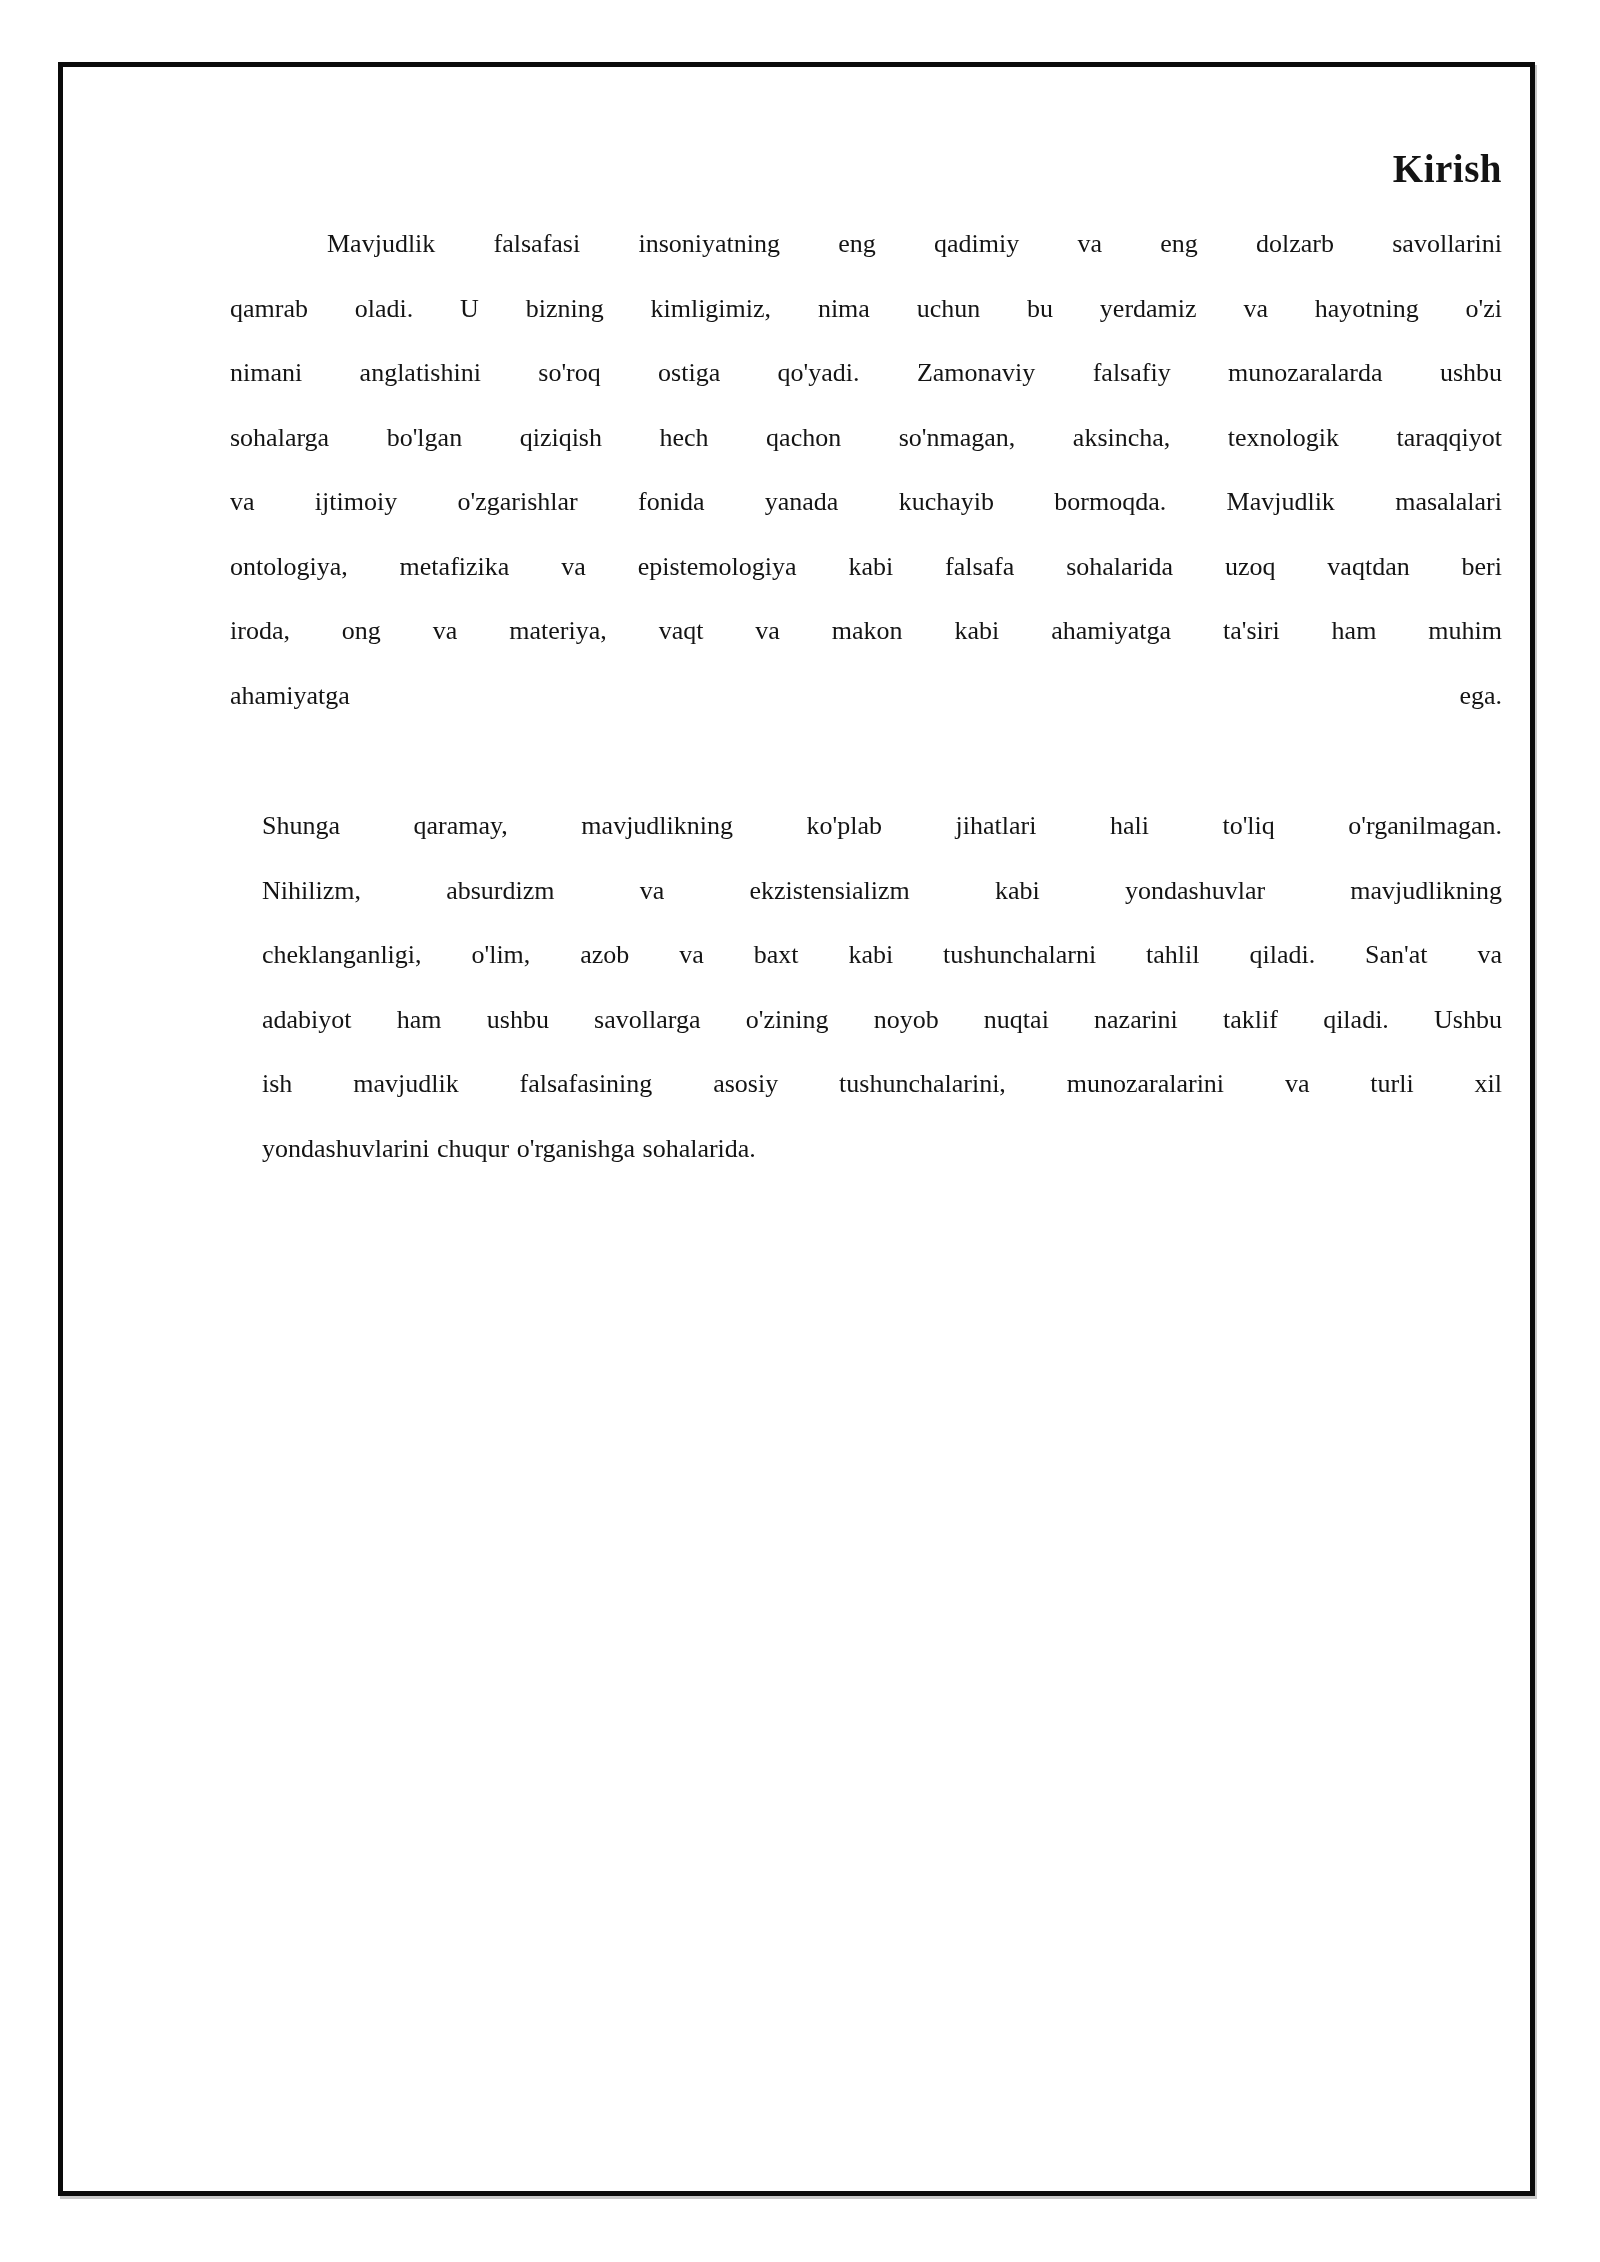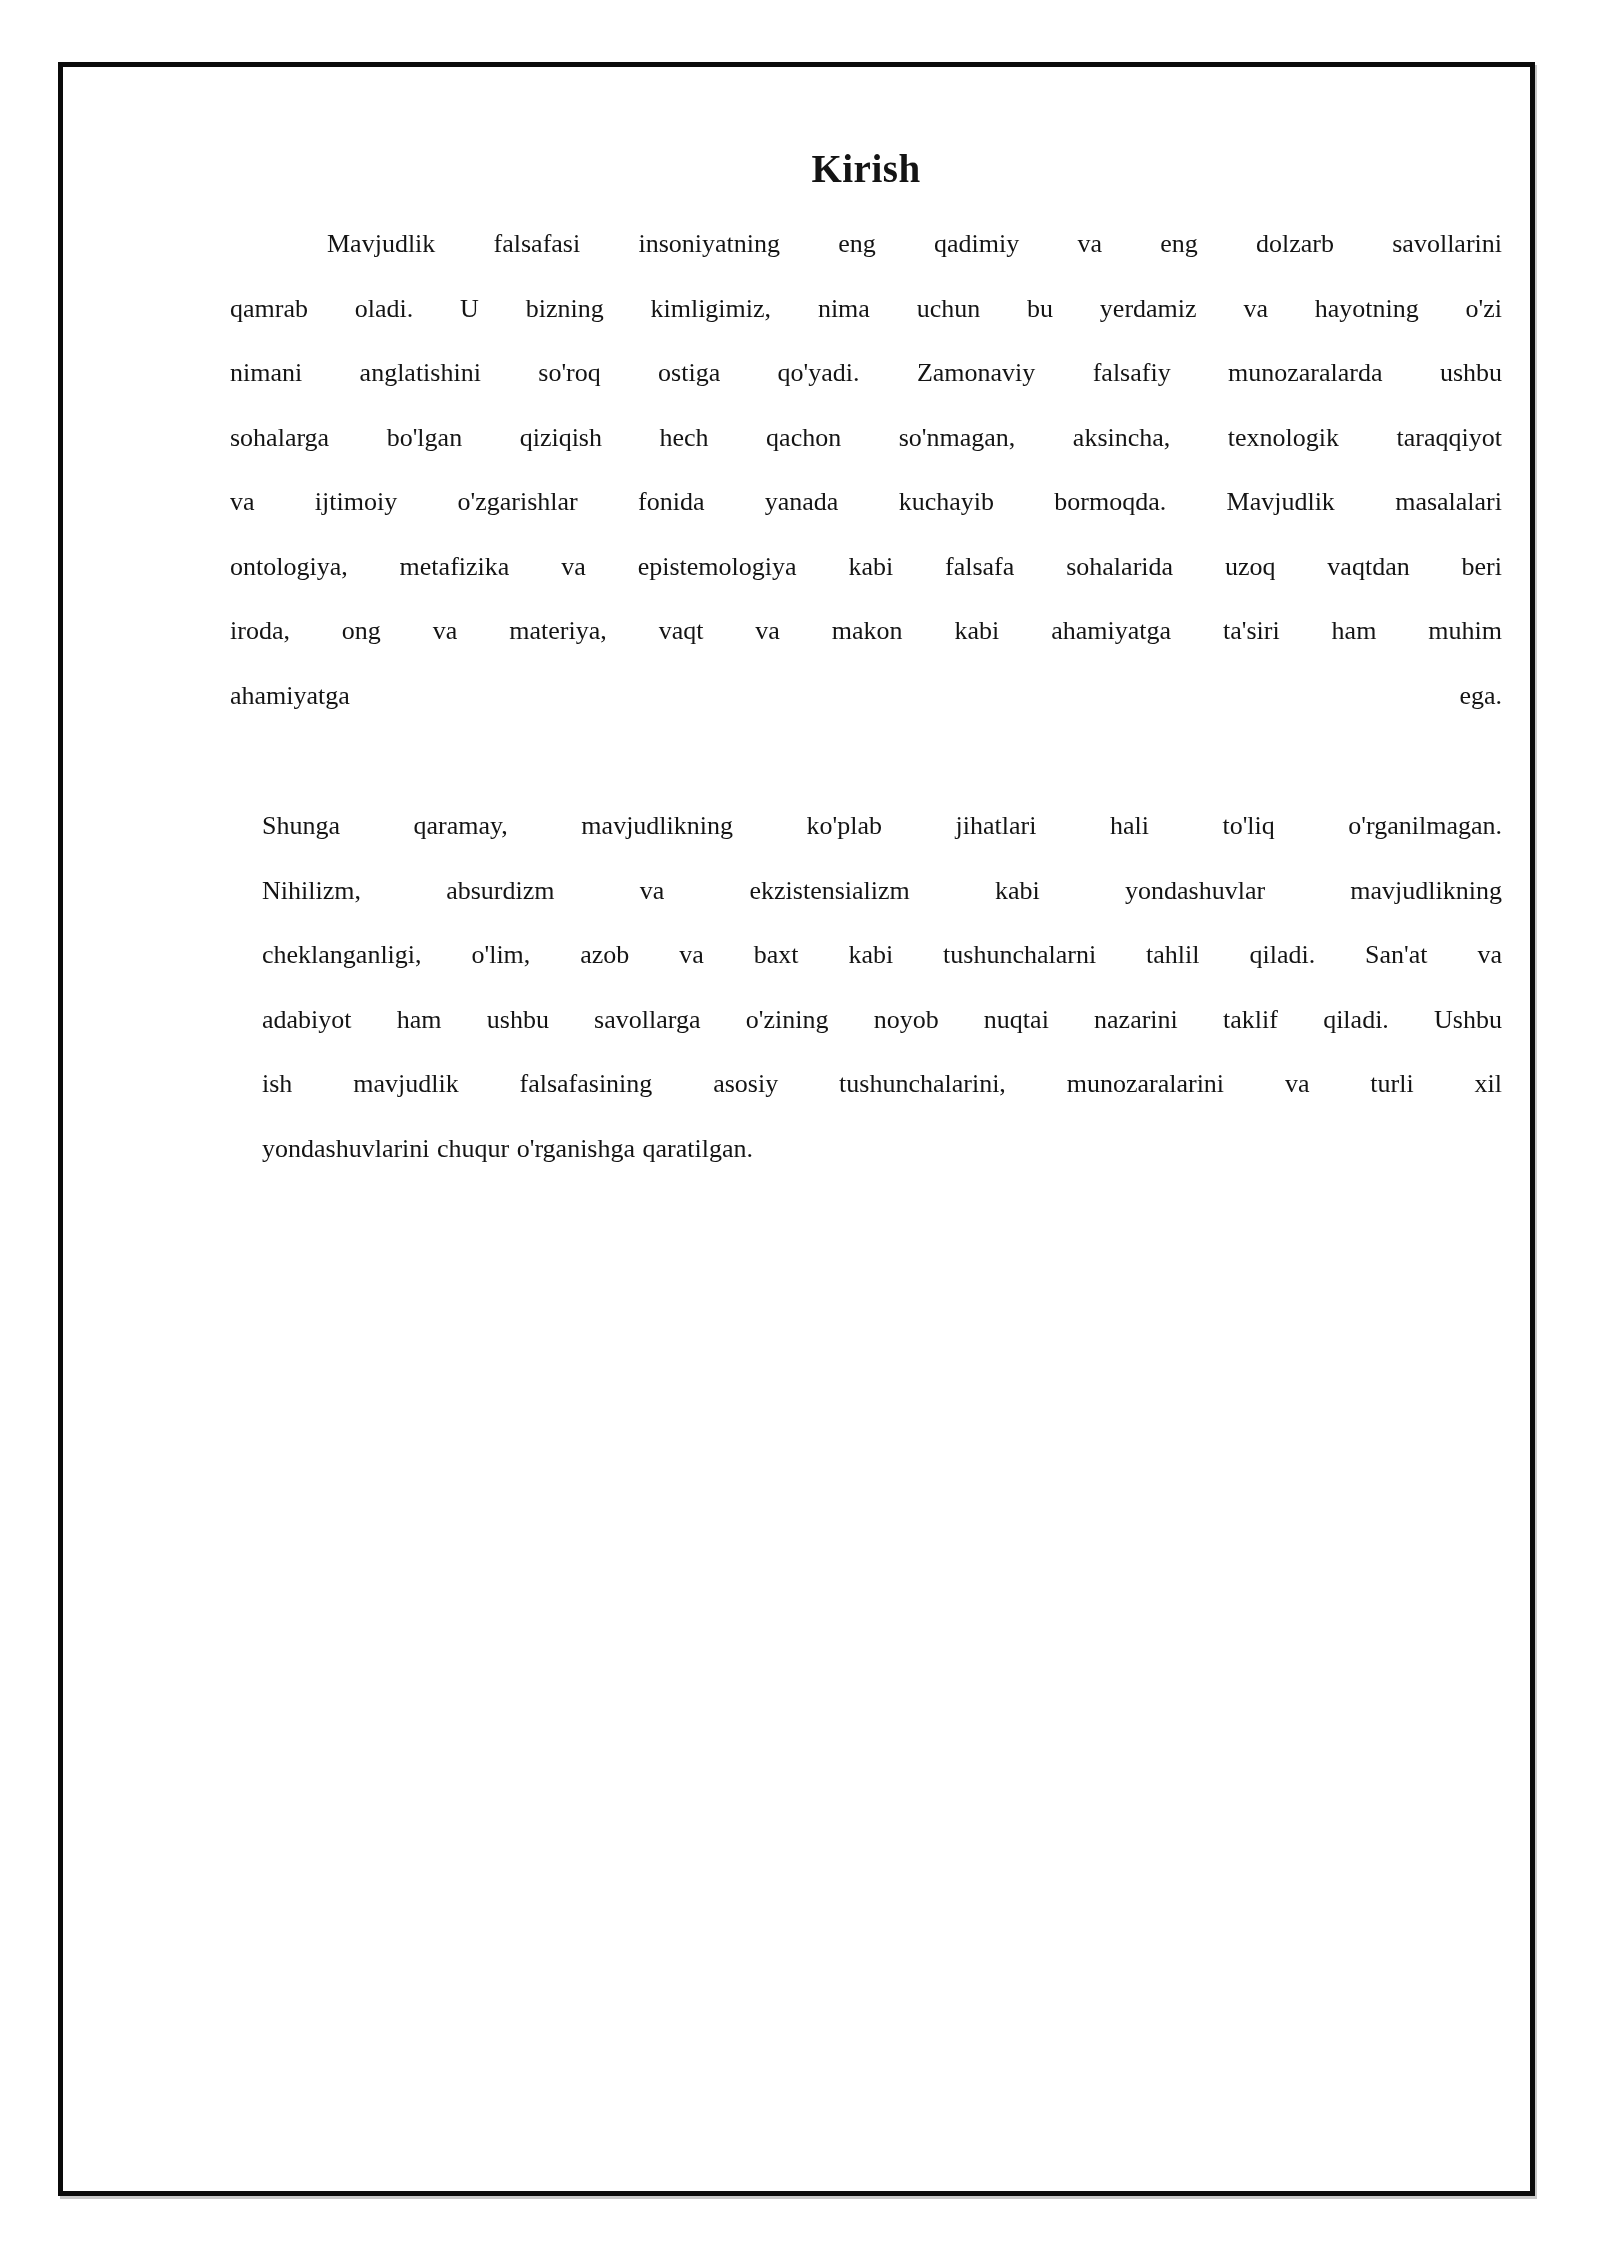--- a/index.html
+++ b/index.html
@@ -29,21 +29,21 @@
     position: absolute;
     left: 230px;
     top: 140px;
     width: 1272px;
   }
   .doc-title {
     margin: 0 0 14px 0;
     font-size: 39px;
     line-height: 58px;
     font-weight: bold;
-    text-align: center;
+    text-align: right;
     letter-spacing: 0.5px;
   }
   .paragraph {
     margin: 0;
   }
   .paragraph + .paragraph {
     margin-top: 66px;
     margin-left: 32px;
   }
   .text-line {
@@ -79,16 +79,16 @@
         <div class="text-line">ontologiya, metafizika va epistemologiya kabi falsafa sohalarida uzoq vaqtdan beri</div>
         <div class="text-line">iroda, ong va materiya, vaqt va makon kabi ahamiyatga ta'siri ham muhim</div>
         <div class="text-line">ahamiyatga ega.</div>
       </div>
       <div class="paragraph">
         <div class="text-line">Shunga qaramay, mavjudlikning ko'plab jihatlari hali to'liq o'rganilmagan.</div>
         <div class="text-line">Nihilizm, absurdizm va ekzistensializm kabi yondashuvlar mavjudlikning</div>
         <div class="text-line">cheklanganligi, o'lim, azob va baxt kabi tushunchalarni tahlil qiladi. San'at va</div>
         <div class="text-line">adabiyot ham ushbu savollarga o'zining noyob nuqtai nazarini taklif qiladi. Ushbu</div>
         <div class="text-line">ish mavjudlik falsafasining asosiy tushunchalarini, munozaralarini va turli xil</div>
-        <div class="text-line align-left-last">yondashuvlarini chuqur o'rganishga qaratilgan.</div>
+        <div class="text-line align-left-last">yondashuvlarini chuqur o'rganishga sohalarida.</div>
       </div>
     </div>
 </div>
 
 </body></html>

